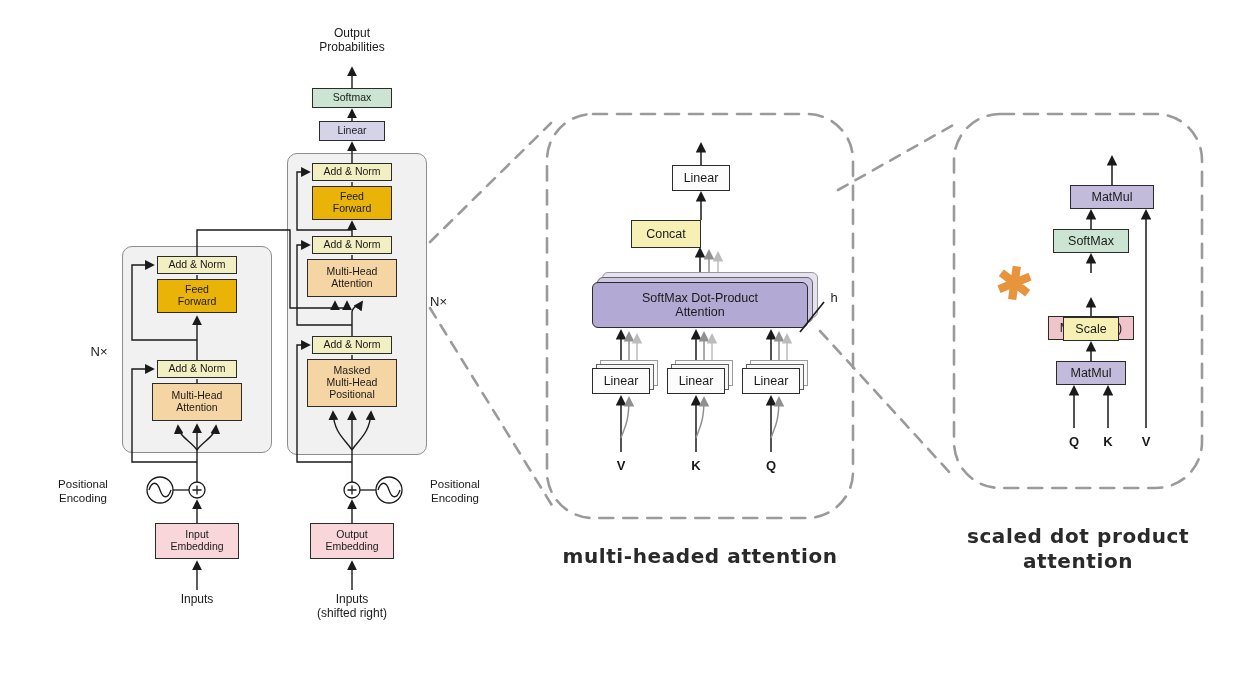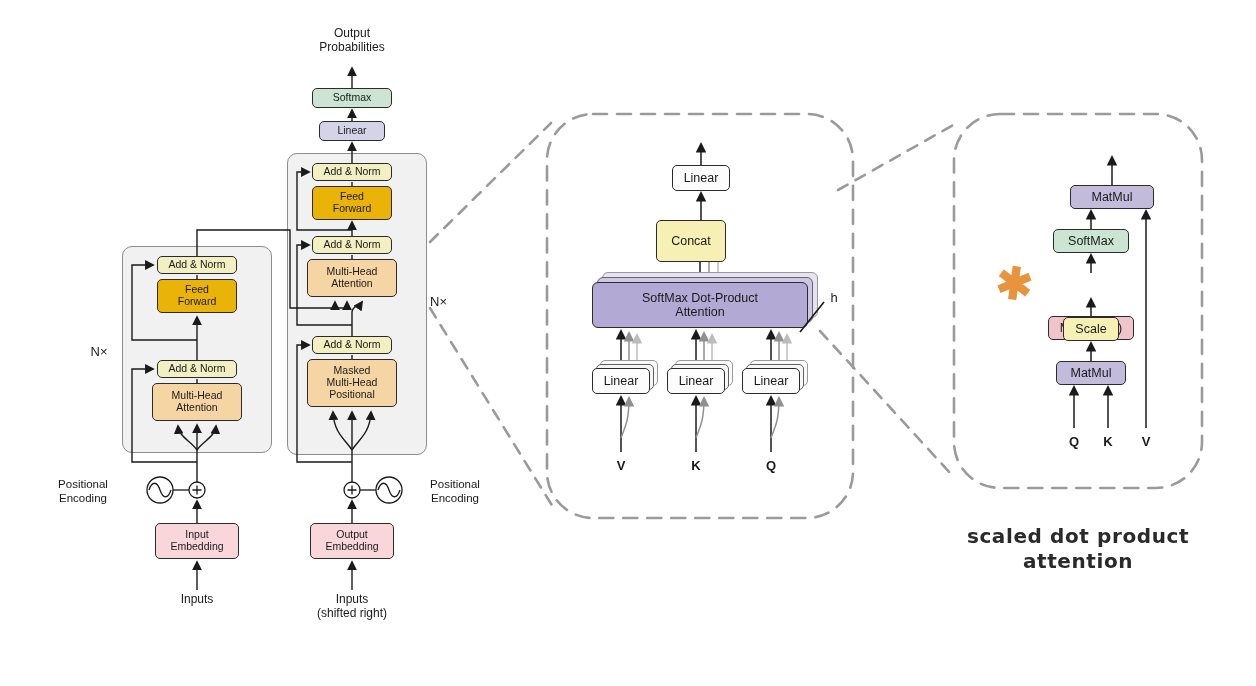--- a/index.html
+++ b/index.html
@@ -6,21 +6,21 @@
   .canvas { position:relative; width:1256px; height:686px; background:#ffffff;
             font-family:"Liberation Sans", sans-serif; overflow:hidden; }
 
   .stack { position:absolute; background:#f1f1f1; border:1.4px solid #8d8d8d;
            border-radius:10px; z-index:1; box-sizing:border-box; }
 
   svg.overlay { position:absolute; left:0; top:0; z-index:2; pointer-events:none; }
   svg.overlay-top { position:absolute; left:0; top:0; z-index:5; pointer-events:none; }
 
   .bx { position:absolute; box-sizing:border-box; border:1.3px solid #2b2b2b;
-        border-radius:5px; display:flex; align-items:center; justify-content:center;
+        border-radius:0; display:flex; align-items:center; justify-content:center;
         text-align:center; white-space:pre-line; line-height:1.12; font-size:10.5px;
         color:#1a1a1a; z-index:4; background:#fdfdfd; }
   .ghost { z-index:3; }
 
   .c-an   { background:#f2efc2; }
   .c-ff   { background:#eab308; }
   .c-mha  { background:#f6d5a4; }
   .c-emb  { background:#f9d6da; }
   .c-lin  { background:#d4d3e8; }
   .c-sm   { background:#cbe5d2; }
@@ -195,21 +195,21 @@
   <div class="bx c-emb" style="left:155px;top:523px;width:84px;height:36px;">Input
 Embedding</div>
   <div class="bx c-emb" style="left:310px;top:523px;width:84px;height:36px;">Output
 Embedding</div>
 
   <div class="lbl" style="left:167px;top:592px;width:60px;font-size:12px;">Inputs</div>
   <div class="lbl" style="left:307px;top:592px;width:90px;font-size:12px;">Inputs
 (shifted right)</div>
 
   <div class="bx c-wh" style="left:672px;top:165px;width:58px;height:26px;font-size:12.5px;">Linear</div>
-  <div class="bx c-cc" style="left:656px;top:220px;width:70px;height:42px;font-size:12.5px;">Concat</div>
+  <div class="bx c-cc" style="left:631px;top:220px;width:70px;height:28px;font-size:12.5px;">Concat</div>
 
   <div class="bx ghost c-sdpa-g2" style="left:602px;top:272px;width:216px;height:46px;border-radius:6px;"></div>
   <div class="bx ghost c-sdpa-g1" style="left:597px;top:277px;width:216px;height:46px;border-radius:6px;"></div>
   <div class="bx c-sdpa" style="left:592px;top:282px;width:216px;height:46px;font-size:12.5px;border-radius:6px;">SoftMax Dot-Product
 Attention</div>
   <div class="lbl" style="left:824px;top:290px;width:20px;font-size:13px;">h</div>
 
   <div class="bx ghost g2" style="left:600px;top:360px;width:58px;height:26px;"></div>
   <div class="bx ghost g1" style="left:596px;top:364px;width:58px;height:26px;"></div>
   <div class="bx c-wh" style="left:592px;top:368px;width:58px;height:26px;font-size:12.5px;">Linear</div>
@@ -219,20 +219,21 @@
   <div class="bx c-wh" style="left:667px;top:368px;width:58px;height:26px;font-size:12.5px;">Linear</div>
 
   <div class="bx ghost g2" style="left:750px;top:360px;width:58px;height:26px;"></div>
   <div class="bx ghost g1" style="left:746px;top:364px;width:58px;height:26px;"></div>
   <div class="bx c-wh" style="left:742px;top:368px;width:58px;height:26px;font-size:12.5px;">Linear</div>
 
   <div class="lbl mid-lbl" style="left:591px;top:458px;width:60px;">V</div>
   <div class="lbl mid-lbl" style="left:666px;top:458px;width:60px;">K</div>
   <div class="lbl mid-lbl" style="left:741px;top:458px;width:60px;">Q</div>
 
+  <div class="caption" style="left:545px;top:544px;width:310px;">multi-headed attention</div>
 
   <div class="bx c-mm" style="left:1070px;top:185px;width:84px;height:24px;font-size:12.5px;">MatMul</div>
   <div class="bx c-sm" style="left:1053px;top:229px;width:76px;height:24px;font-size:12.5px;">SoftMax</div>
   <div class="bx c-mask" style="left:1048px;top:273px;width:86px;height:24px;font-size:12.5px;margin-top:43px;">Mask (opt.)</div>
   <div class="bx c-cc" style="left:1063px;top:317px;width:56px;height:24px;font-size:12.5px;">Scale</div>
   <div class="bx c-mm" style="left:1056px;top:361px;width:70px;height:24px;font-size:12.5px;">MatMul</div>
 
   <div class="asterisk" style="left:996px;top:262px;">✱</div>
 
   <div class="lbl mid-lbl" style="left:1059px;top:434px;width:30px;">Q</div>

